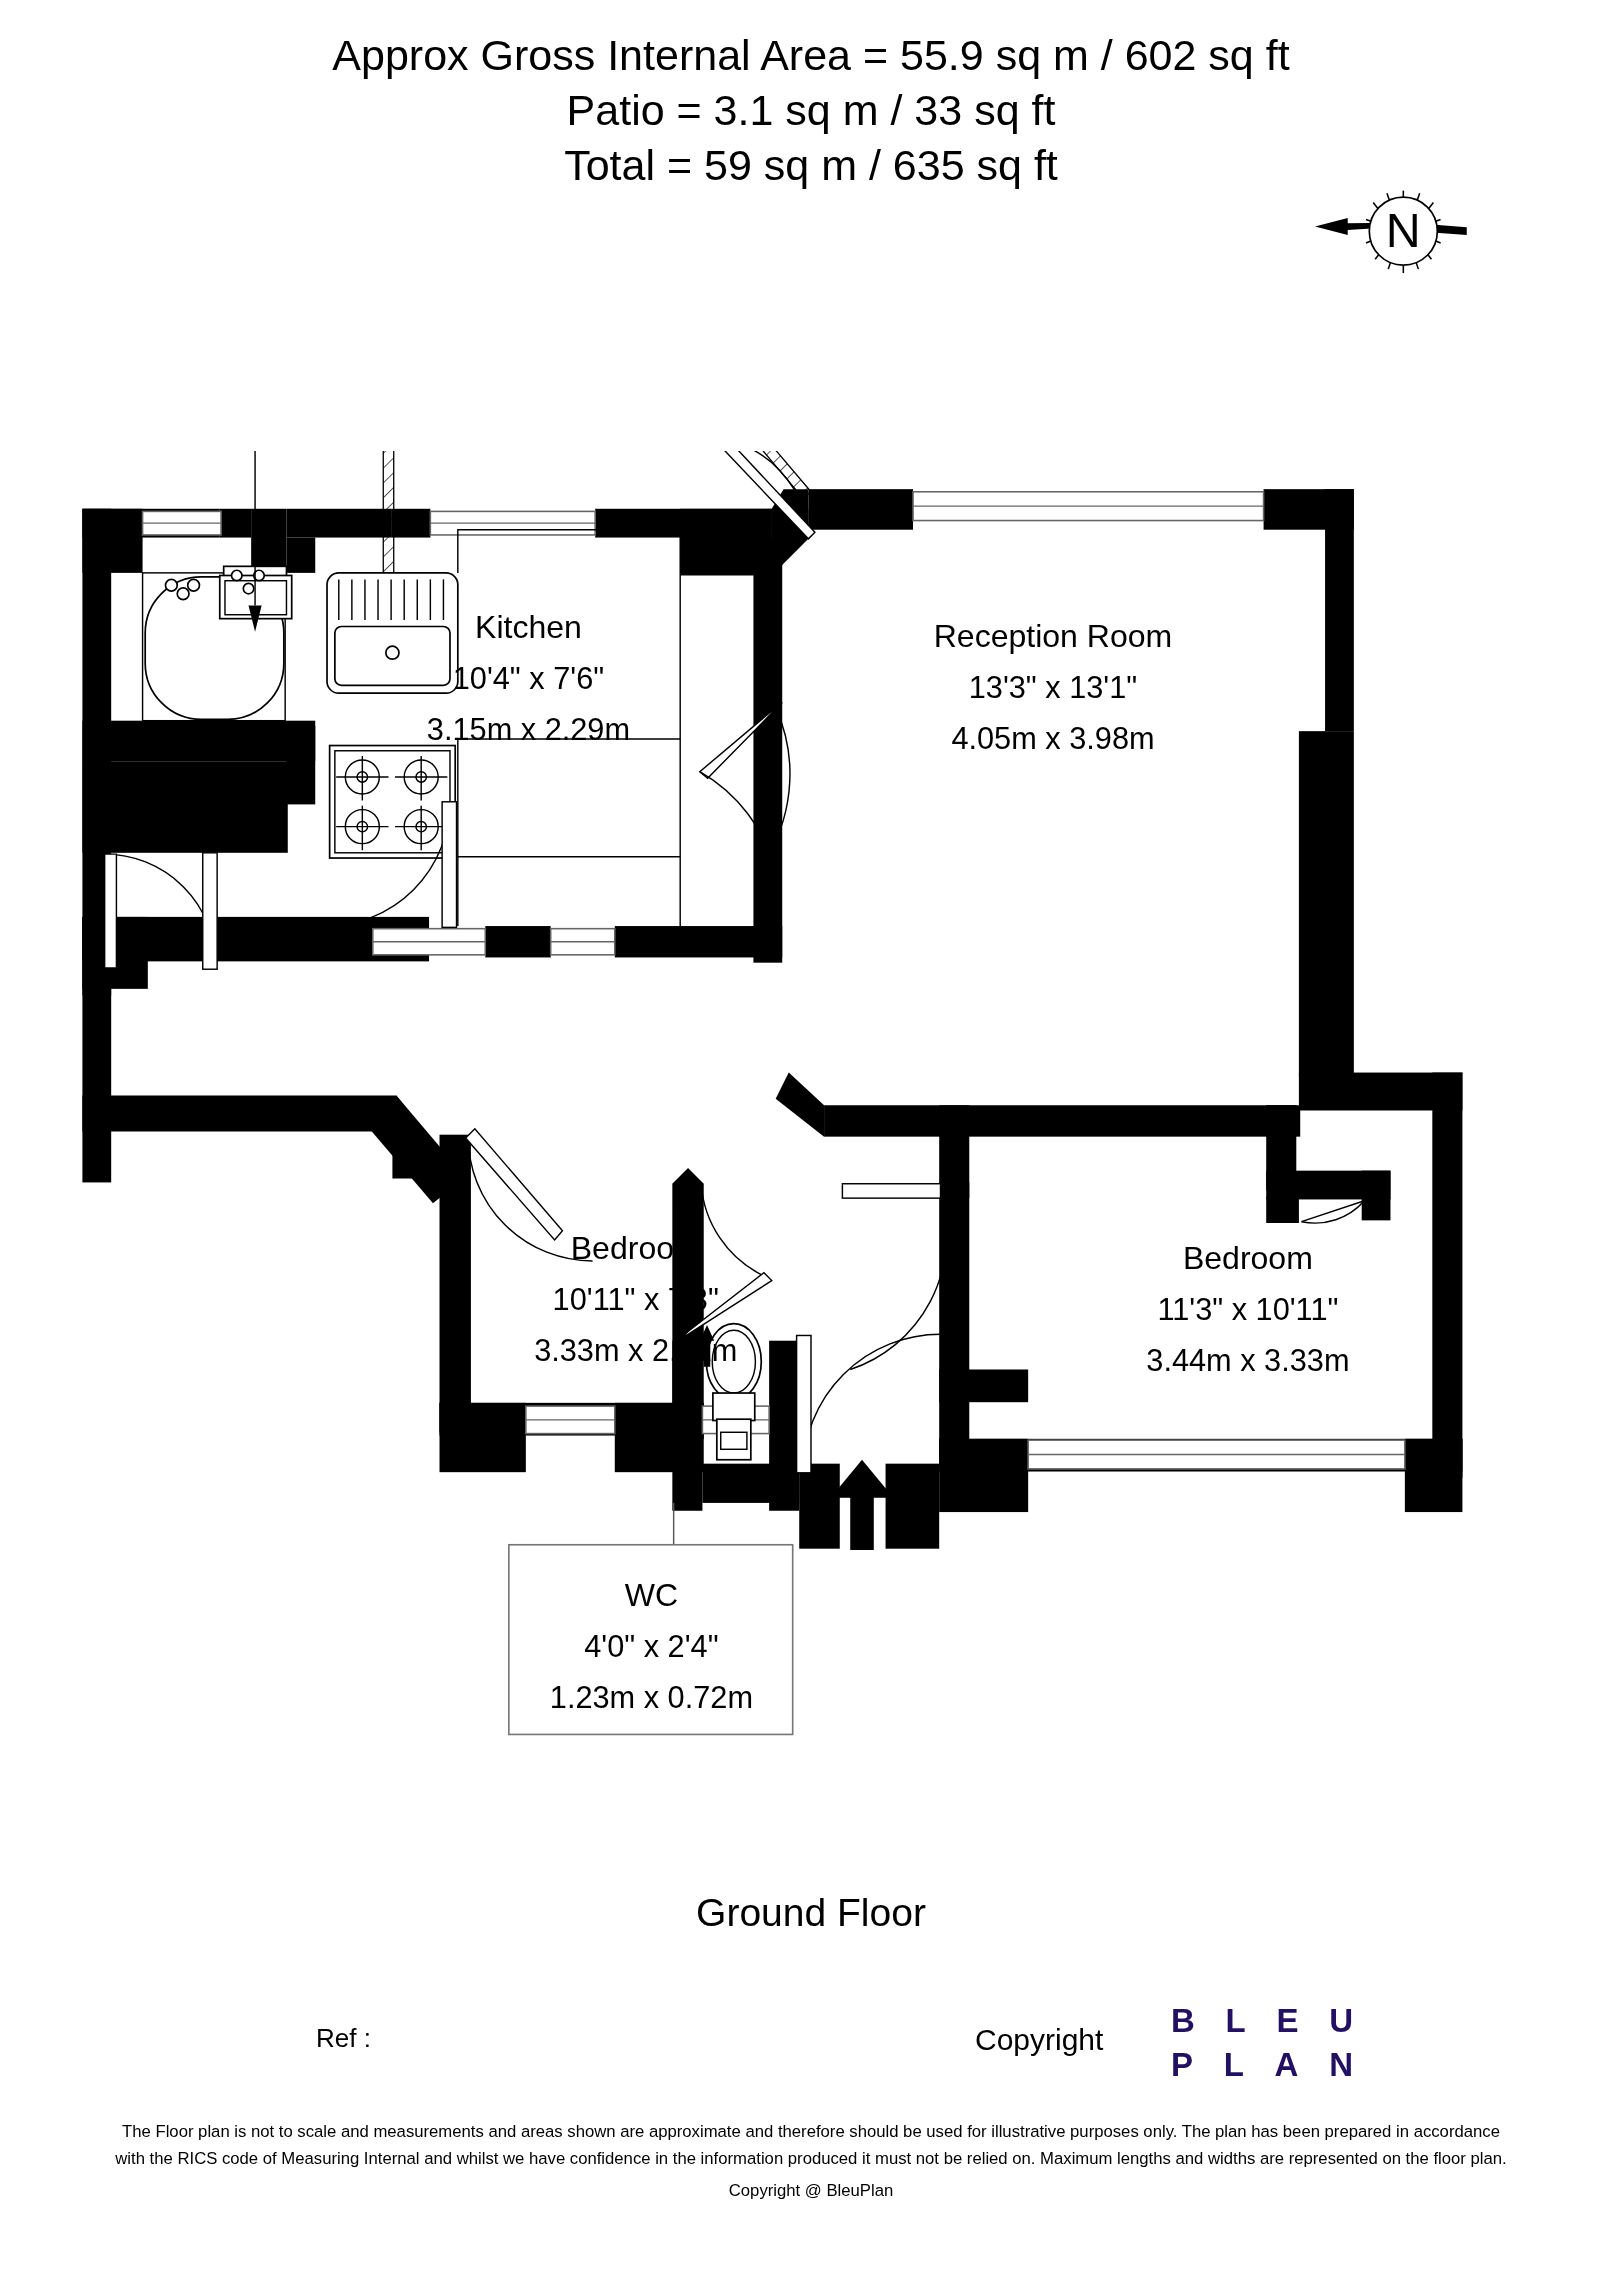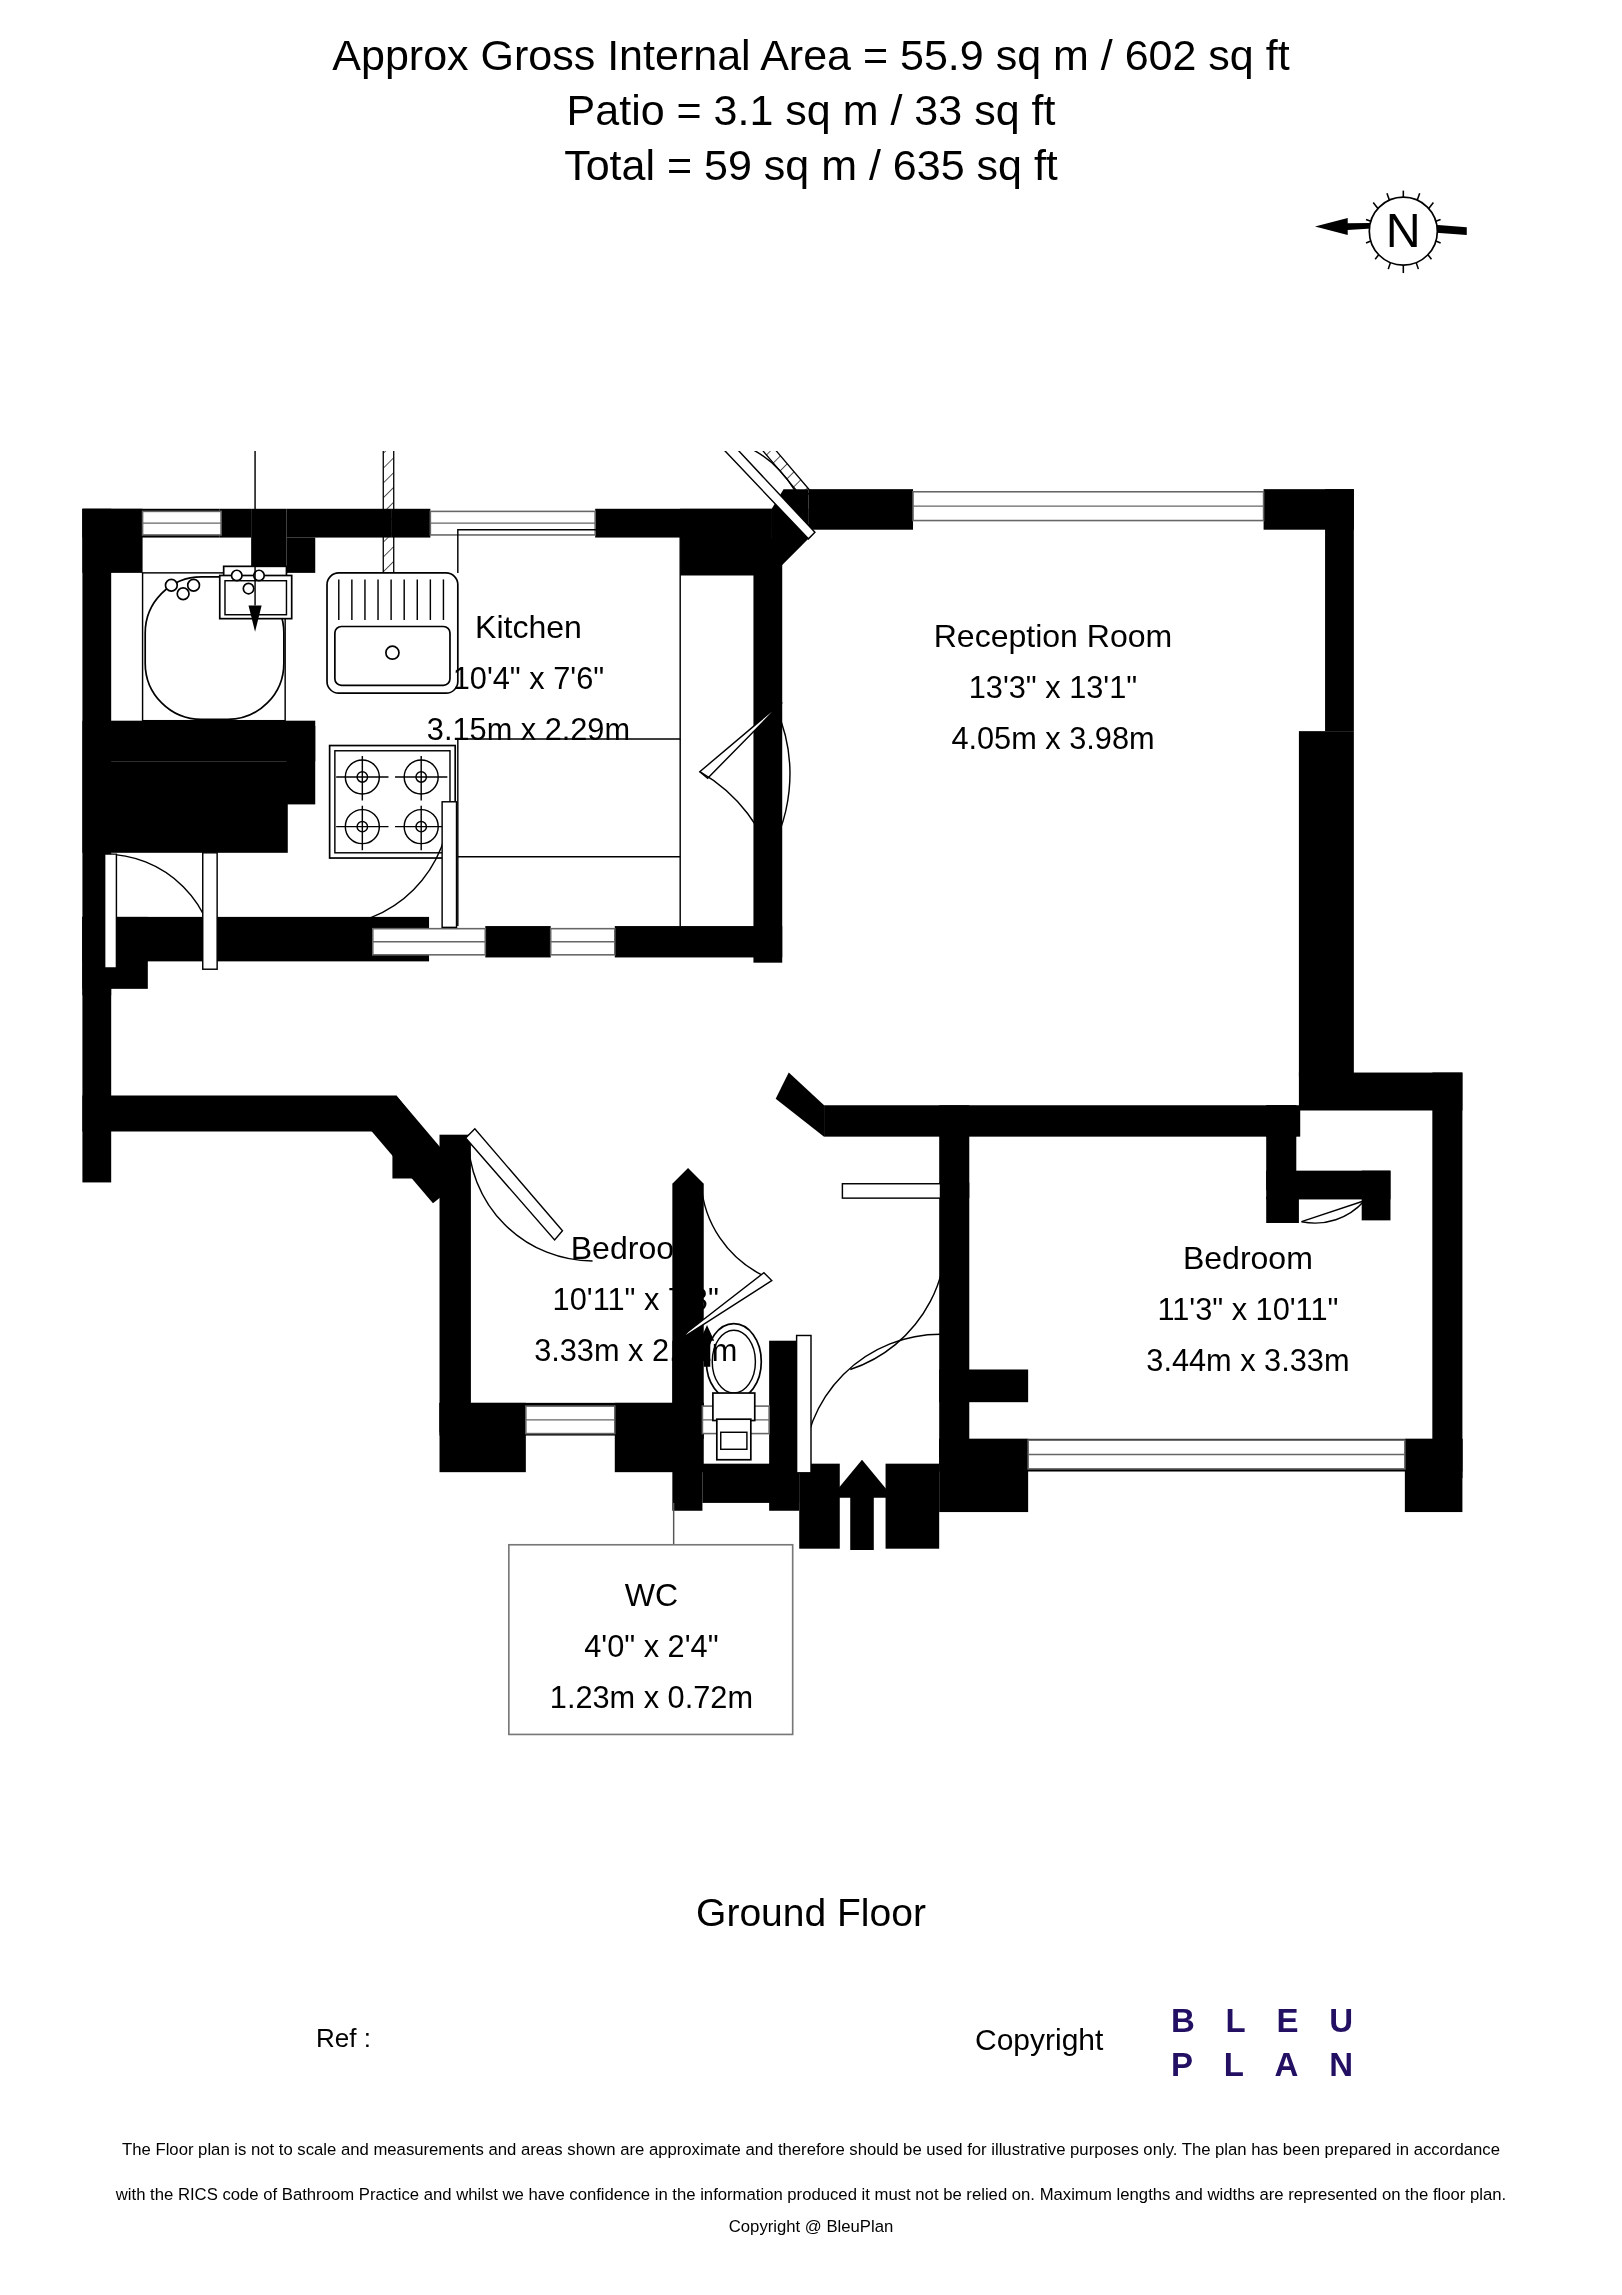--- a/index.html
+++ b/index.html
@@ -111,21 +111,21 @@
   }
   .logo-row span { display: block; }
   #disclaimer {
     position: absolute;
     left: 0; top: 2118px;
     width: 1622px;
     text-align: center;
     font-size: 16.7px;
     line-height: 1.62;
   }
-  #disclaimer .dl { display: block; white-space: nowrap; margin-top: 18px; }
+  #disclaimer .dl { display: block; white-space: nowrap; }
   #disclaimer .dl-last { margin-top: 5.2px; }
 </style>
 </head>
 <body>
 
 <div id="header">
   <div id="area-block">
     <div class="area-line">Approx Gross Internal Area = 55.9 sq m / 602 sq ft</div>
     <div class="area-line">Patio = 3.1 sq m / 33 sq ft</div>
     <div class="area-line">Total = 59 sq m / 635 sq ft</div>
@@ -444,16 +444,16 @@
   <div class="logo-row">
     <span>P</span>
     <span>L</span>
     <span>A</span>
     <span>N</span>
   </div>
 </div>
 
 <div id="disclaimer">
   <span class="dl">The Floor plan is not to scale and measurements and areas shown are approximate and therefore should be used for illustrative purposes only. The plan has been prepared in accordance</span>
-  <span class="dl">with the RICS code of Bathroom Practice and whilst we have confidence in the information produced it must not be relied on. Maximum lengths and widths are represented on the floor plan.</span>
+  <span class="dl">with the RICS code of Measuring Internal and whilst we have confidence in the information produced it must not be relied on. Maximum lengths and widths are represented on the floor plan.</span>
   <span class="dl dl-last">Copyright @ BleuPlan</span>
 </div>
 
 
 </body></html>

